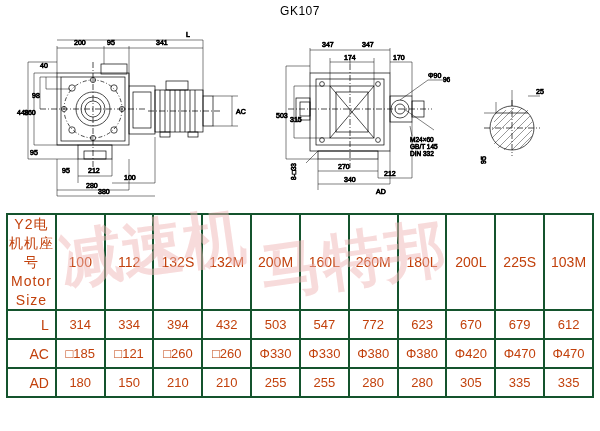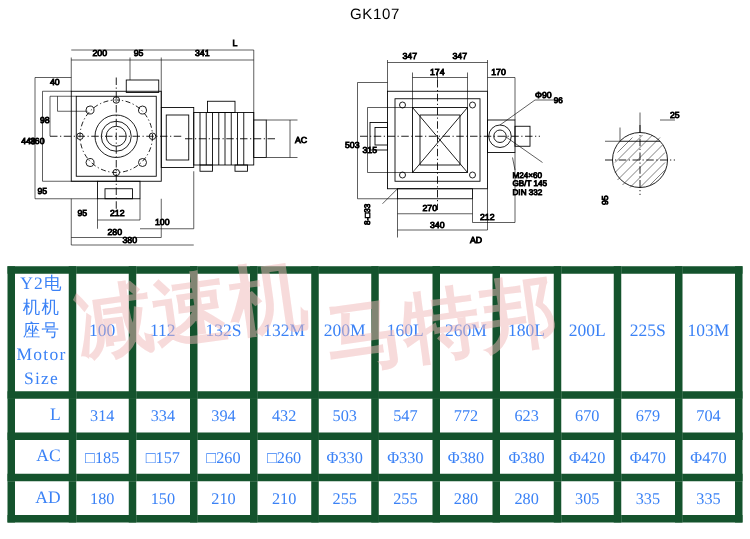--- a/index.html
+++ b/index.html
@@ -61,28 +61,27 @@
     left: 6px;
     top: 213px;
     width: 588px;
   }
   table.spec {
     border-collapse: collapse;
     width: 588px;
     table-layout: fixed;
   }
   table.spec td, table.spec th {
-    border: 6px solid #14532d;
+    border: 2px solid #14532d;
     text-align: center;
     font-size: 13px;
-    color: #3b82f6;
+    color: #c2410c;
     padding: 0;
     height: 27px;
     font-weight: normal;
-    font-family: Liberation Serif, serif;
   }
   table.spec .lbl {
     width: 108px;
     text-align: right;
     padding-right: 6px;
     font-size: 14px;
   }
   table.spec .hdr-cell {
     height: 58px;
     font-size: 14px;
@@ -374,26 +373,26 @@
         <td>314</td>
         <td>334</td>
         <td>394</td>
         <td>432</td>
         <td>503</td>
         <td>547</td>
         <td>772</td>
         <td>623</td>
         <td>670</td>
         <td>679</td>
-        <td>704</td>
+        <td>612</td>
       </tr>
       <tr>
         <td class="lbl">AC</td>
         <td>□185</td>
-        <td>□157</td>
+        <td>□121</td>
         <td>□260</td>
         <td>□260</td>
         <td>Φ330</td>
         <td>Φ330</td>
         <td>Φ380</td>
         <td>Φ380</td>
         <td>Φ420</td>
         <td>Φ470</td>
         <td>Φ470</td>
       </tr>

